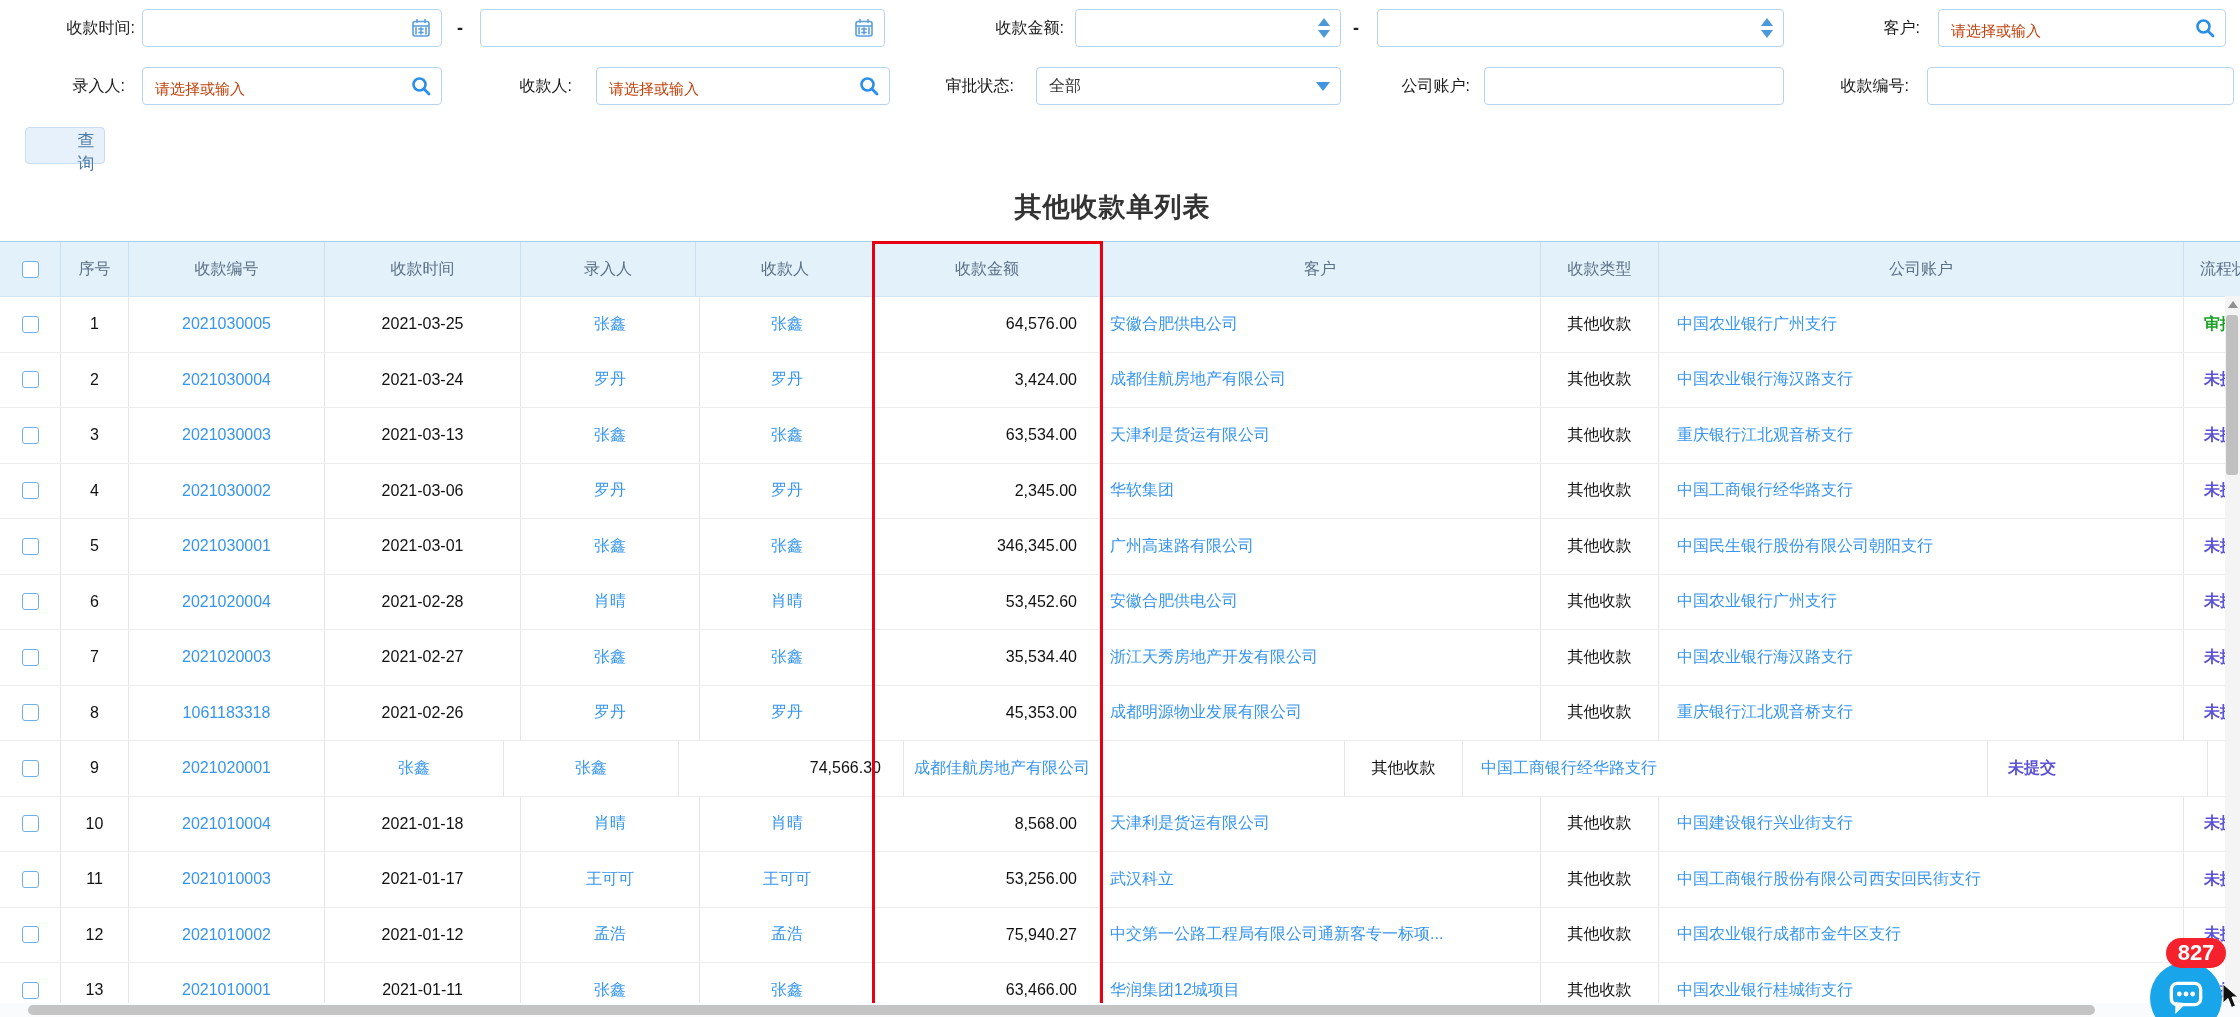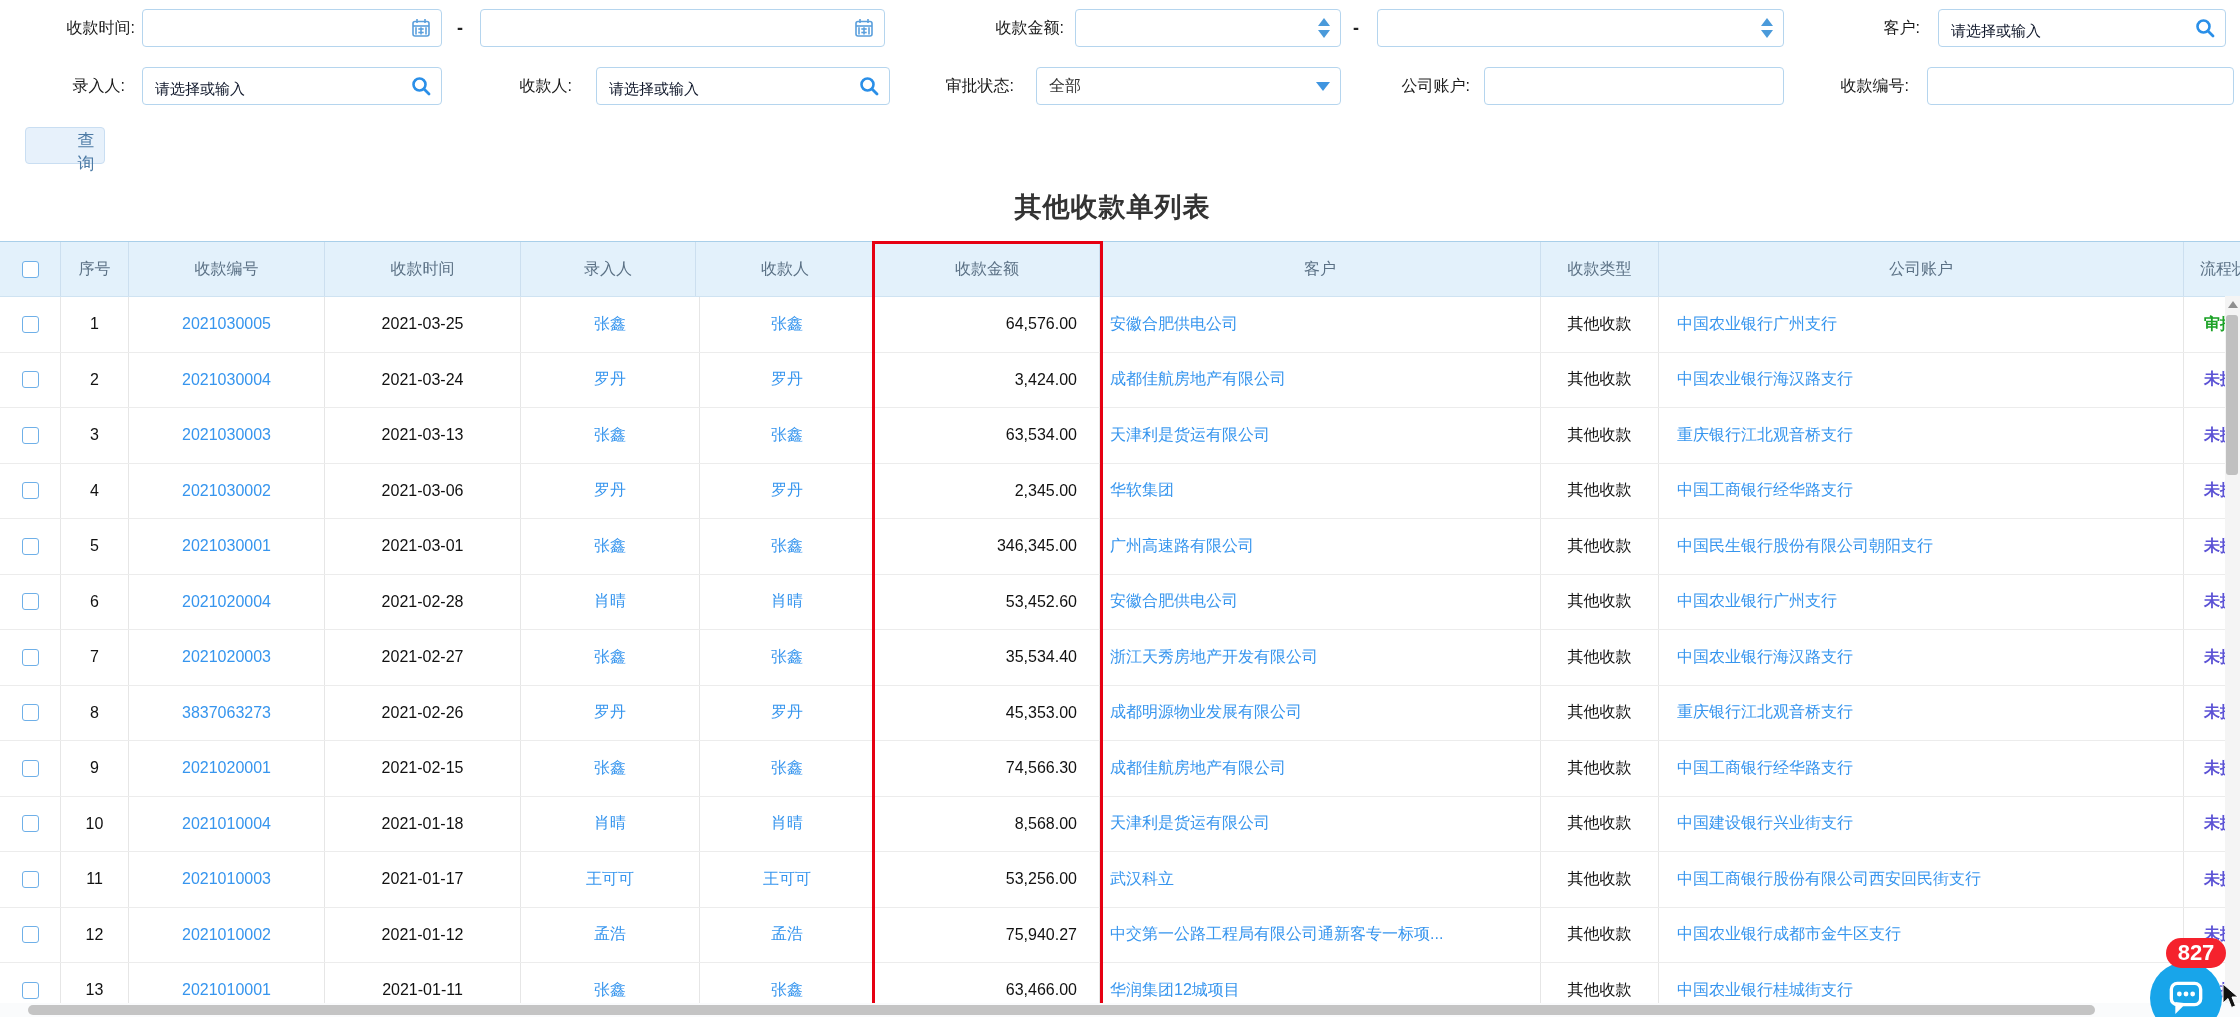--- a/index.html
+++ b/index.html
@@ -12,21 +12,21 @@
   
   .flabel{
     position:absolute;height:38px;line-height:38px;text-align:right;
     font-size:16px;color:#1a1a1a;white-space:nowrap;
   }
   .fi{
     position:absolute;height:38px;box-sizing:border-box;background:#fff;
     border:1px solid #b5d5ee;border-radius:4px;
     display:flex;align-items:center;
   }
-  .fi .ph{padding-left:12px;font-size:15px;color:#0f172a;white-space:nowrap;margin-top:7px;}
+  .fi .ph{padding-left:12px;font-size:15px;color:#c2410c;white-space:nowrap;margin-top:7px;}
   .fi .val{padding-left:12px;font-size:16px;color:#333;white-space:nowrap;}
   .fi .right-slot{margin-left:auto;margin-right:10px;display:flex;align-items:center;}
   .dash{position:absolute;width:24px;text-align:center;font-size:18px;font-weight:bold;color:#222;}
   .spinner{display:flex;flex-direction:column;gap:4px;align-items:center;cursor:pointer;}
   .spin-up{width:0;height:0;border-left:6px solid transparent;border-right:6px solid transparent;border-bottom:8px solid #4a9ada;}
   .spin-down{width:0;height:0;border-left:6px solid transparent;border-right:6px solid transparent;border-top:8px solid #4a9ada;}
   .caret-down{width:0;height:0;border-left:7px solid transparent;border-right:7px solid transparent;border-top:9px solid #3f95e0;}
   .qbtn{
     position:absolute;left:25px;top:127px;width:80px;height:37px;
     background:#e7f1fb;border:1px solid #c9def2;border-radius:4px;
@@ -320,37 +320,36 @@
     <div class="td col-cust link">浙江天秀房地产开发有限公司</div>
     <div class="td col-type">其他收款</div>
     <div class="td col-acct link">中国农业银行海汉路支行</div>
     <div class="td col-status" style="color: rgb(91, 82, 213);">未提交</div>
   </div>
       <div class="tr">
     <div class="td col-cb">
           <div class="cb"></div>
         </div>
     <div class="td col-no">8</div>
-    <div class="td col-rn link">3837063273</div>
+    <div class="td col-rn link">1061183318</div>
     <div class="td col-date">2021-02-26</div>
     <div class="td col-payee link">罗丹</div>
     <div class="td col-entry link">罗丹</div>
     <div class="td col-amt">45,353.00</div>
     <div class="td col-cust link">成都明源物业发展有限公司</div>
     <div class="td col-type">其他收款</div>
     <div class="td col-acct link">重庆银行江北观音桥支行</div>
     <div class="td col-status" style="color: rgb(91, 82, 213);">未提交</div>
   </div>
       <div class="tr">
     <div class="td col-cb">
           <div class="cb"></div>
         </div>
     <div class="td col-no">9</div>
     <div class="td col-rn link">2021020001</div>
-    <div class="td col-date">2021-02-15</div>
     <div class="td col-payee link">张鑫</div>
     <div class="td col-entry link">张鑫</div>
     <div class="td col-amt">74,566.30</div>
     <div class="td col-cust link">成都佳航房地产有限公司</div>
     <div class="td col-type">其他收款</div>
     <div class="td col-acct link">中国工商银行经华路支行</div>
     <div class="td col-status" style="color: rgb(91, 82, 213);">未提交</div>
   </div>
       <div class="tr">
     <div class="td col-cb">

